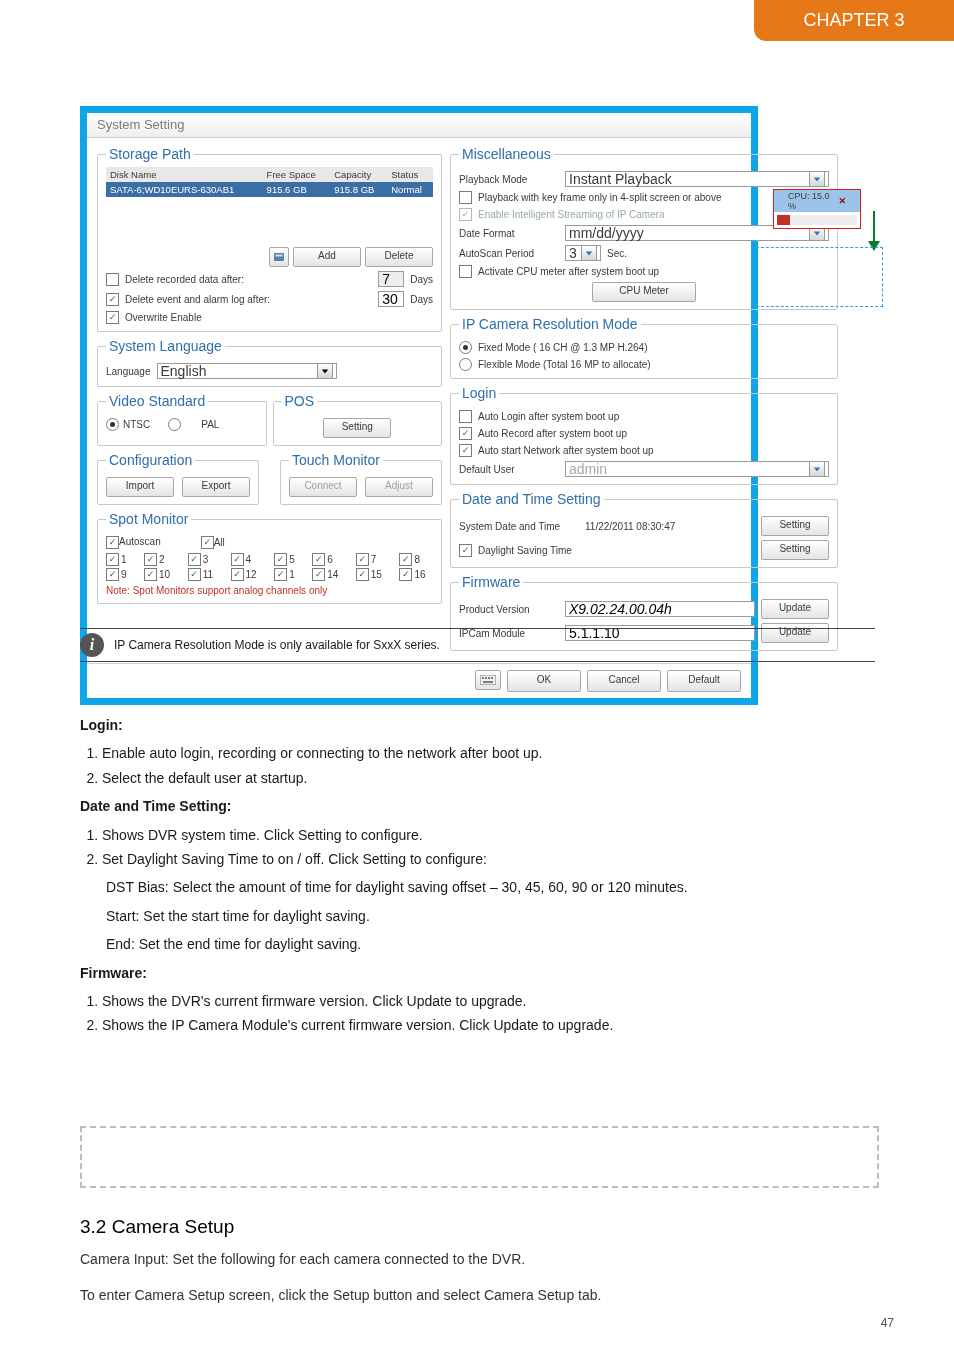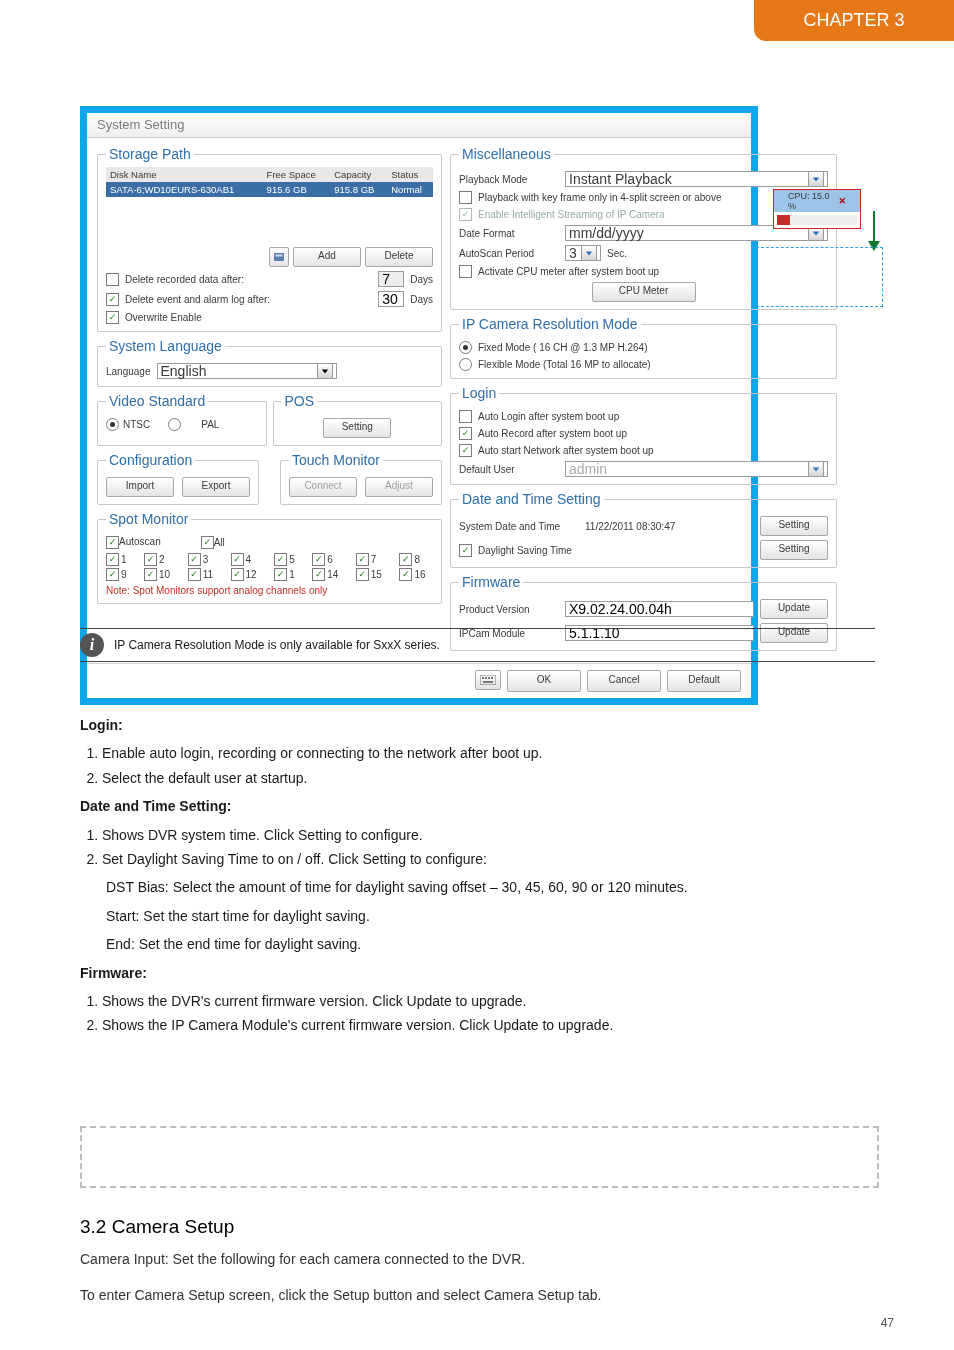--- a/index.html
+++ b/index.html
@@ -358,21 +358,21 @@
               <span class="cb on"></span>
               <label style="flex:1">Daylight Saving Time</label>
               <span class="btn">Setting</span>
             </div>
           </fieldset>
 
           <fieldset>
             <legend>Firmware</legend>
             <div class="row">
               <label style="width:100px">Product Version</label>
-              <input class="txt" style="flex: 1 1 0%;" value="X9.02.24.00.04h">
+              <input class="txt" style="flex: 1 1 0%; font-style: italic;" value="X9.02.24.00.04h">
               <span class="btn">Update</span>
             </div>
             <div class="row">
               <label style="width:100px">IPCam Module</label>
               <input class="txt" style="flex: 1 1 0%;" value="5.1.1.10">
               <span class="btn">Update</span>
             </div>
           </fieldset>
         </div>
       </div>

